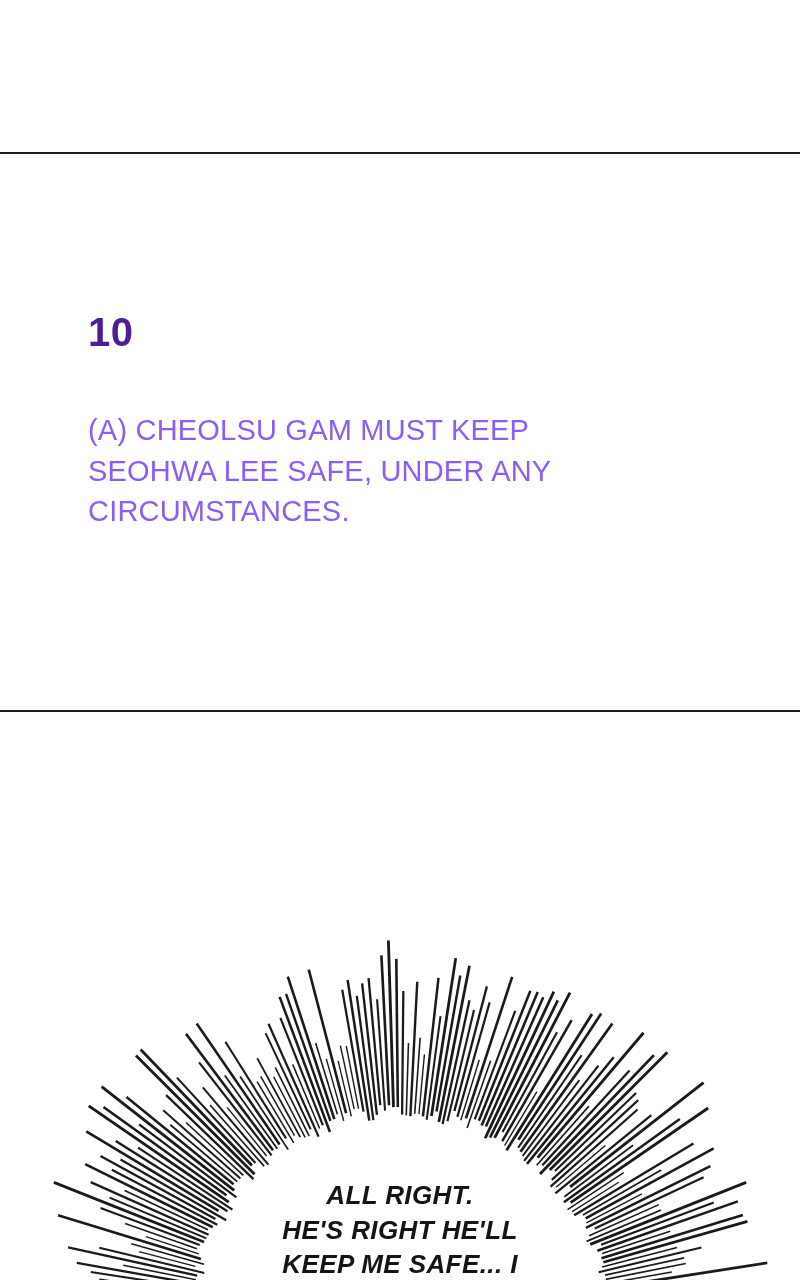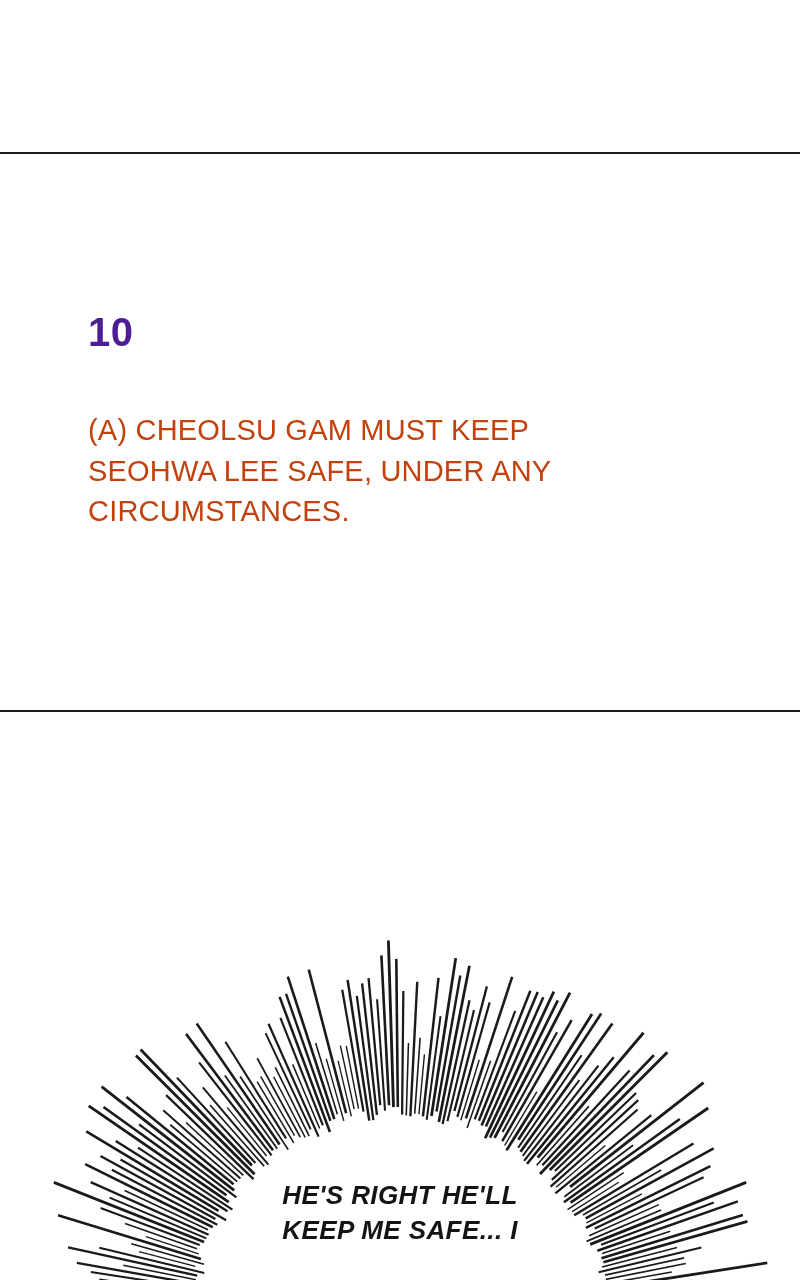--- a/index.html
+++ b/index.html
@@ -48,21 +48,21 @@
     line-height: 1;
     color: #4c1d95;
     margin: 0 0 58px 0;
   }
 
   .panel-caption {
     font-size: 29px;
     font-weight: 400;
     line-height: 1.4;
     letter-spacing: 0.2px;
-    color: #c2410c;
+    color: #8b5cf6;
     margin: 0;
     max-width: 540px;
   }
 
   
   .burst {
     position: absolute;
     left: 0;
     top: 940px;
     width: 800px;
@@ -255,17 +255,18 @@
           <line x1="606.32" y1="352.21" x2="692.45" y2="340.61" stroke="#1a1a1a" stroke-width="1.74"></line>
           <line x1="604.55" y1="356.68" x2="678.18" y2="348.29" stroke="#1a1a1a" stroke-width="1.57"></line>
           <line x1="611.28" y1="360.27" x2="674.13" y2="354.40" stroke="#1a1a1a" stroke-width="1.41"></line>
           <line x1="606.04" y1="364.99" x2="706.65" y2="357.65" stroke="#1a1a1a" stroke-width="1.94"></line>
           <line x1="614.96" y1="368.73" x2="725.16" y2="362.96" stroke="#1a1a1a" stroke-width="2.07"></line>
         </g>
     </svg>
   </div>
 
   <div class="speech">
+    <span class="line">ALL RIGHT.</span>
     <span class="line">HE'S RIGHT HE'LL</span>
     <span class="line">KEEP ME SAFE... I</span>
   </div>
 
 </div>
 
 </body></html>

